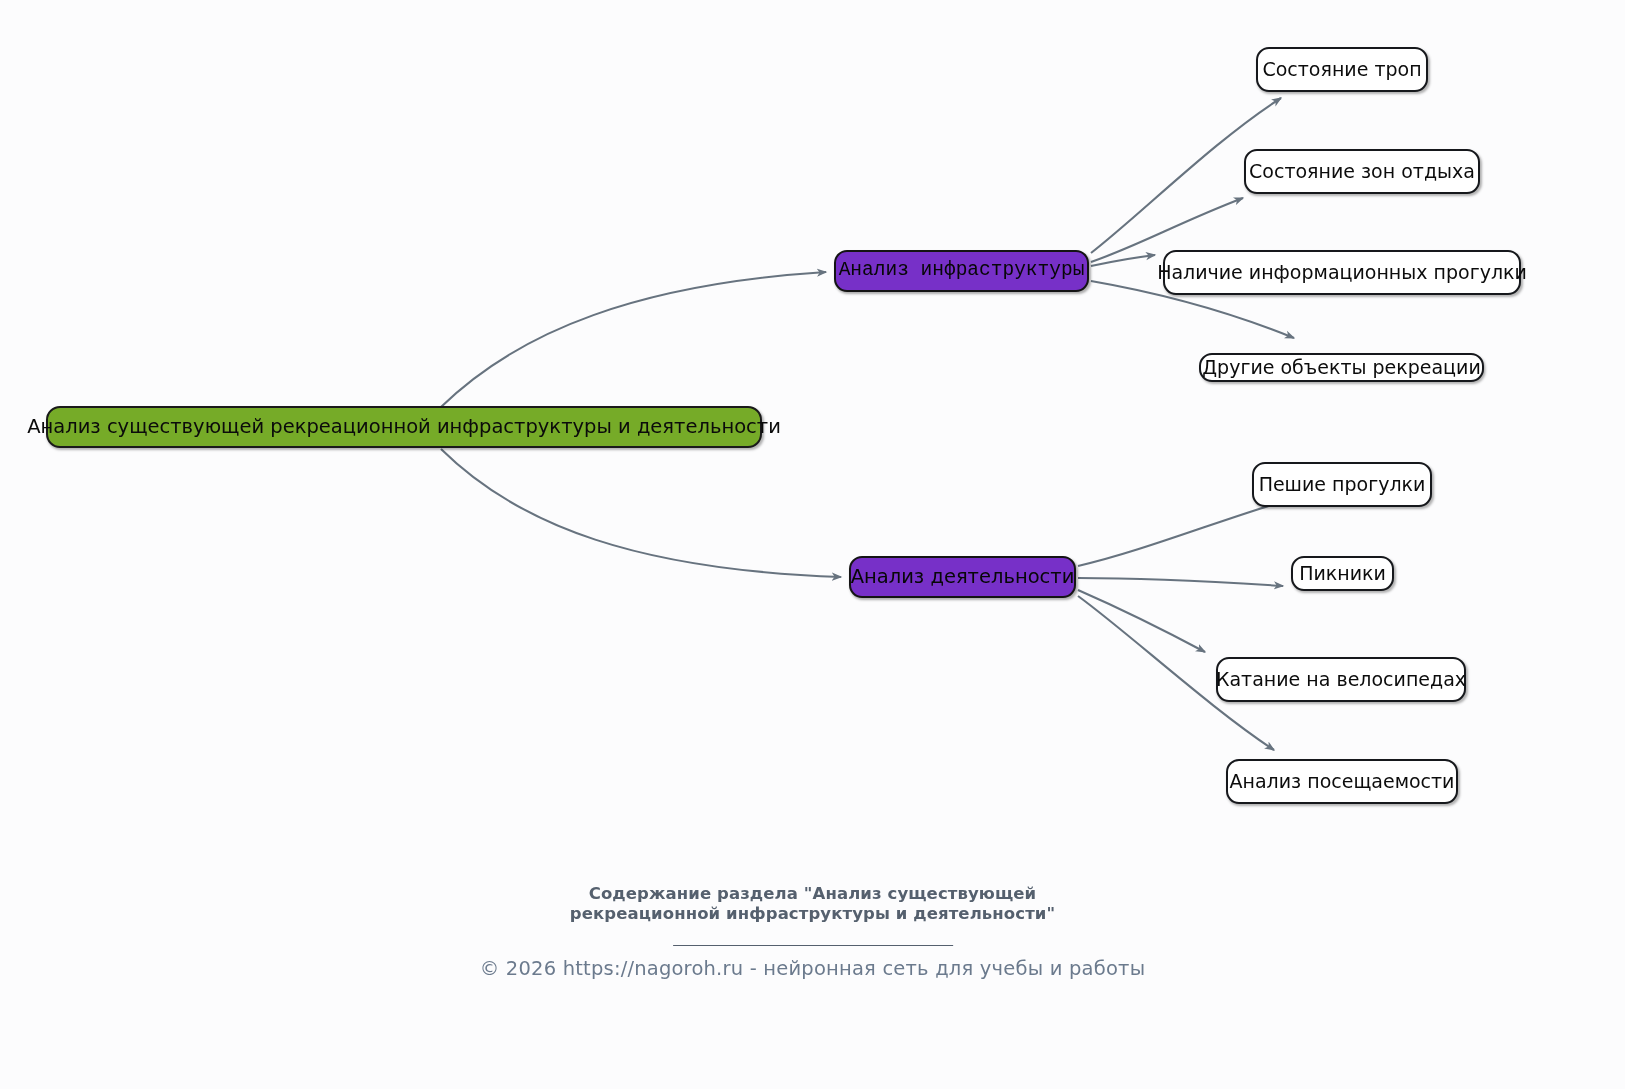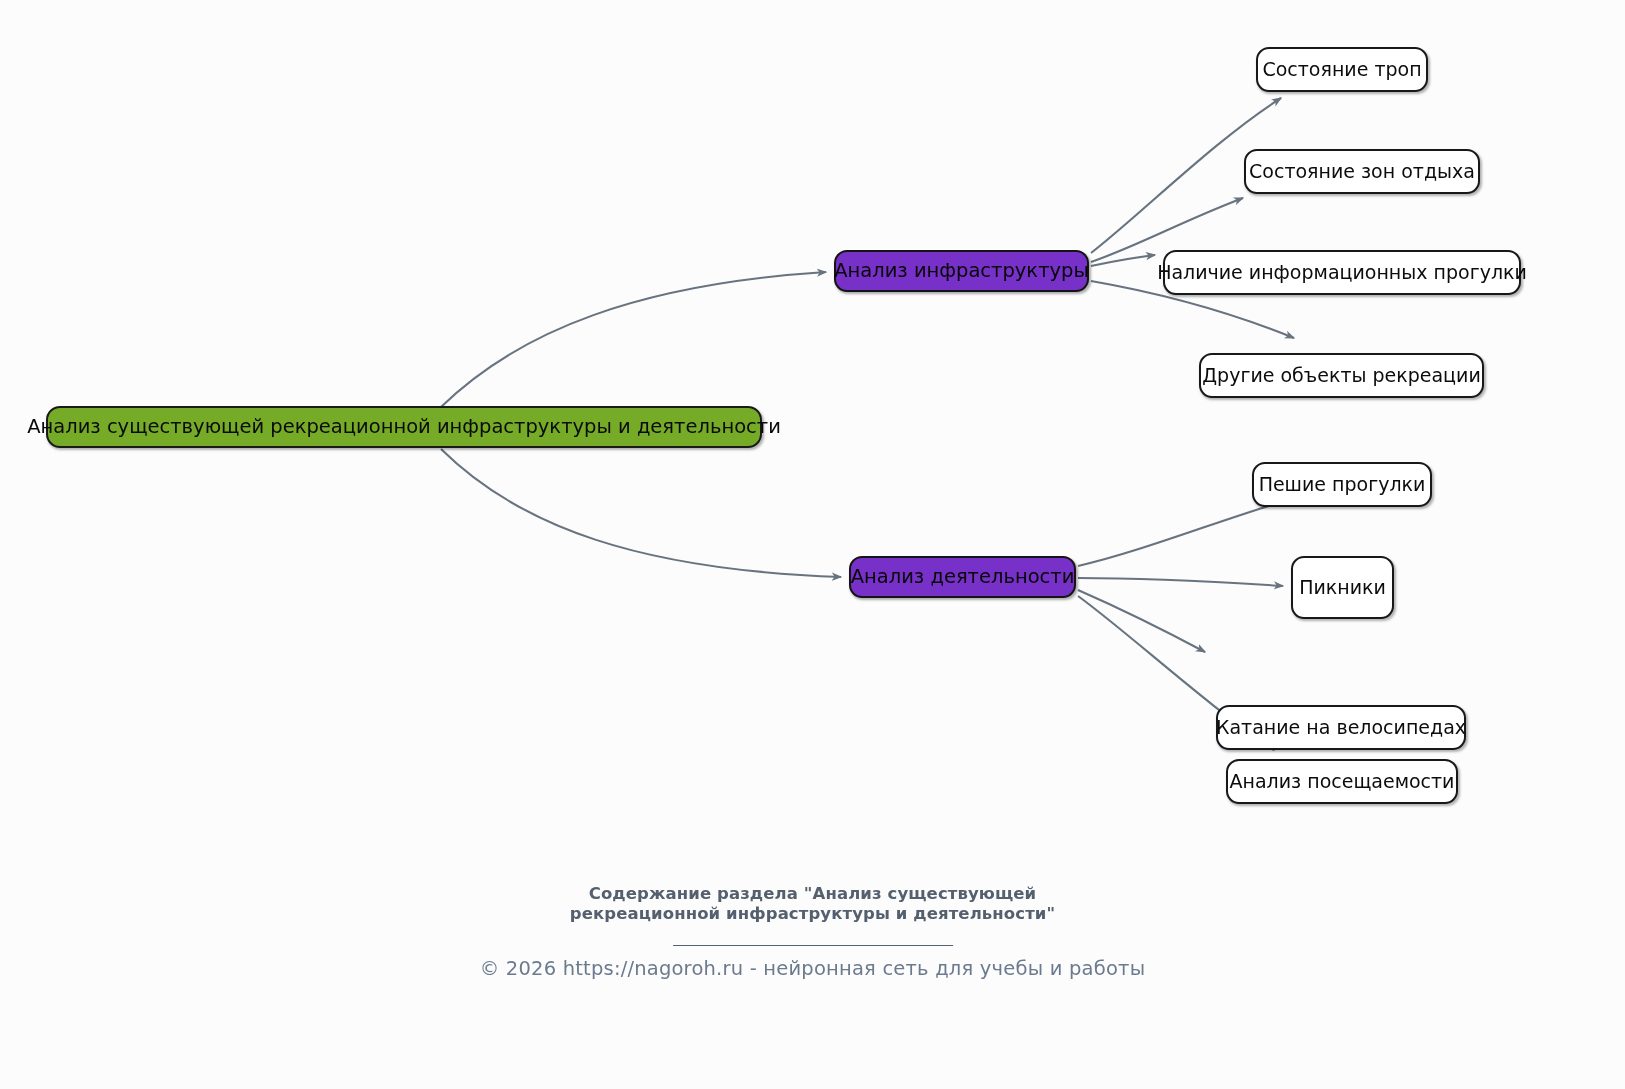--- a/index.html
+++ b/index.html
@@ -118,53 +118,53 @@
       <path d="M 1078,578 C 1140,578 1220,582 1283,586"></path>
       <path d="M 1078,590 C 1110,604 1160,628 1205,652"></path>
       <path d="M 1078,596 C 1130,634 1210,708 1274,750"></path>
     </g>
   </svg>
 
   <div class="node node-root" style="left:46px; top:406px; width:716px; height:42px;">
     <span>Анализ существующей рекреационной инфраструктуры и деятельности</span>
   </div>
 
-  <div class="node node-branch" style="left:834px; top:250px; width:255px; height:42px;">
+  <div class="node node-branch" style="left:834px; top:250px; width:255px; height:42px;font-family:Liberation Mono, monospace;">
     <span>Анализ инфраструктуры</span>
   </div>
 
   <div class="node node-branch" style="left:849px; top:556px; width:227px; height:42px;">
     <span>Анализ деятельности</span>
   </div>
 
   <div class="node node-leaf" style="left:1256px; top:47px; width:172px; height:45px;">
     <span>Состояние троп</span>
   </div>
 
   <div class="node node-leaf" style="left:1224px; top:149px; width:236px; height:45px;margin-left:20px;">
     <span>Состояние зон отдыха</span>
   </div>
 
   <div class="node node-leaf" style="left:1163px; top:250px; width:358px; height:45px;">
     <span>Наличие информационных прогулки</span>
   </div>
 
-  <div class="node node-leaf" style="left:1199px; top:353px; width:285px; height:45px;">
+  <div class="node node-leaf" style="left:1199px; top:353px; width:285px; height:29px;">
     <span>Другие объекты рекреации</span>
   </div>
 
   <div class="node node-leaf" style="left:1252px; top:454px; width:180px; height:45px;margin-top:8px;">
     <span>Пешие прогулки</span>
   </div>
 
-  <div class="node node-leaf" style="left:1291px; top:556px; width:103px; height:63px;">
+  <div class="node node-leaf" style="left:1291px; top:556px; width:103px; height:35px;">
     <span>Пикники</span>
   </div>
 
-  <div class="node node-leaf" style="left:1216px; top:657px; width:250px; height:45px;margin-top:48px;">
+  <div class="node node-leaf" style="left:1216px; top:657px; width:250px; height:45px;">
     <span>Катание на велосипедах</span>
   </div>
 
   <div class="node node-leaf" style="left:1226px; top:759px; width:232px; height:45px;">
     <span>Анализ посещаемости</span>
   </div>
 
   <div class="footer" id="footer-caption">
     <div>Содержание раздела "Анализ существующей</div>
     <div>рекреационной инфраструктуры и деятельности"</div>

